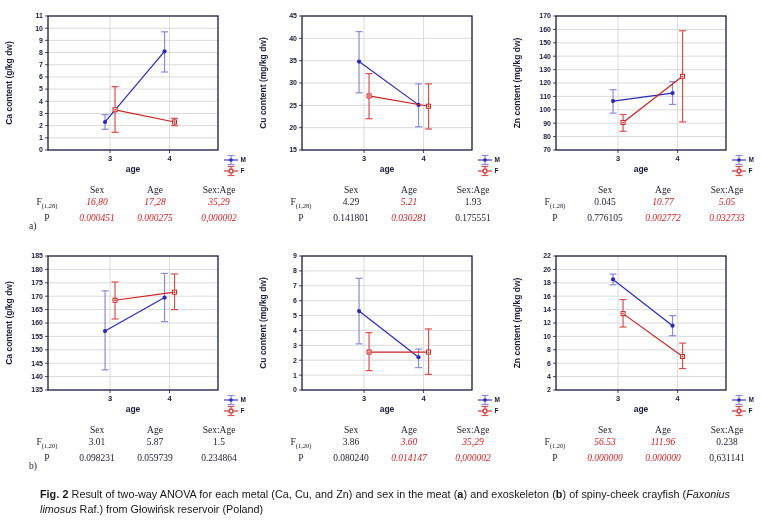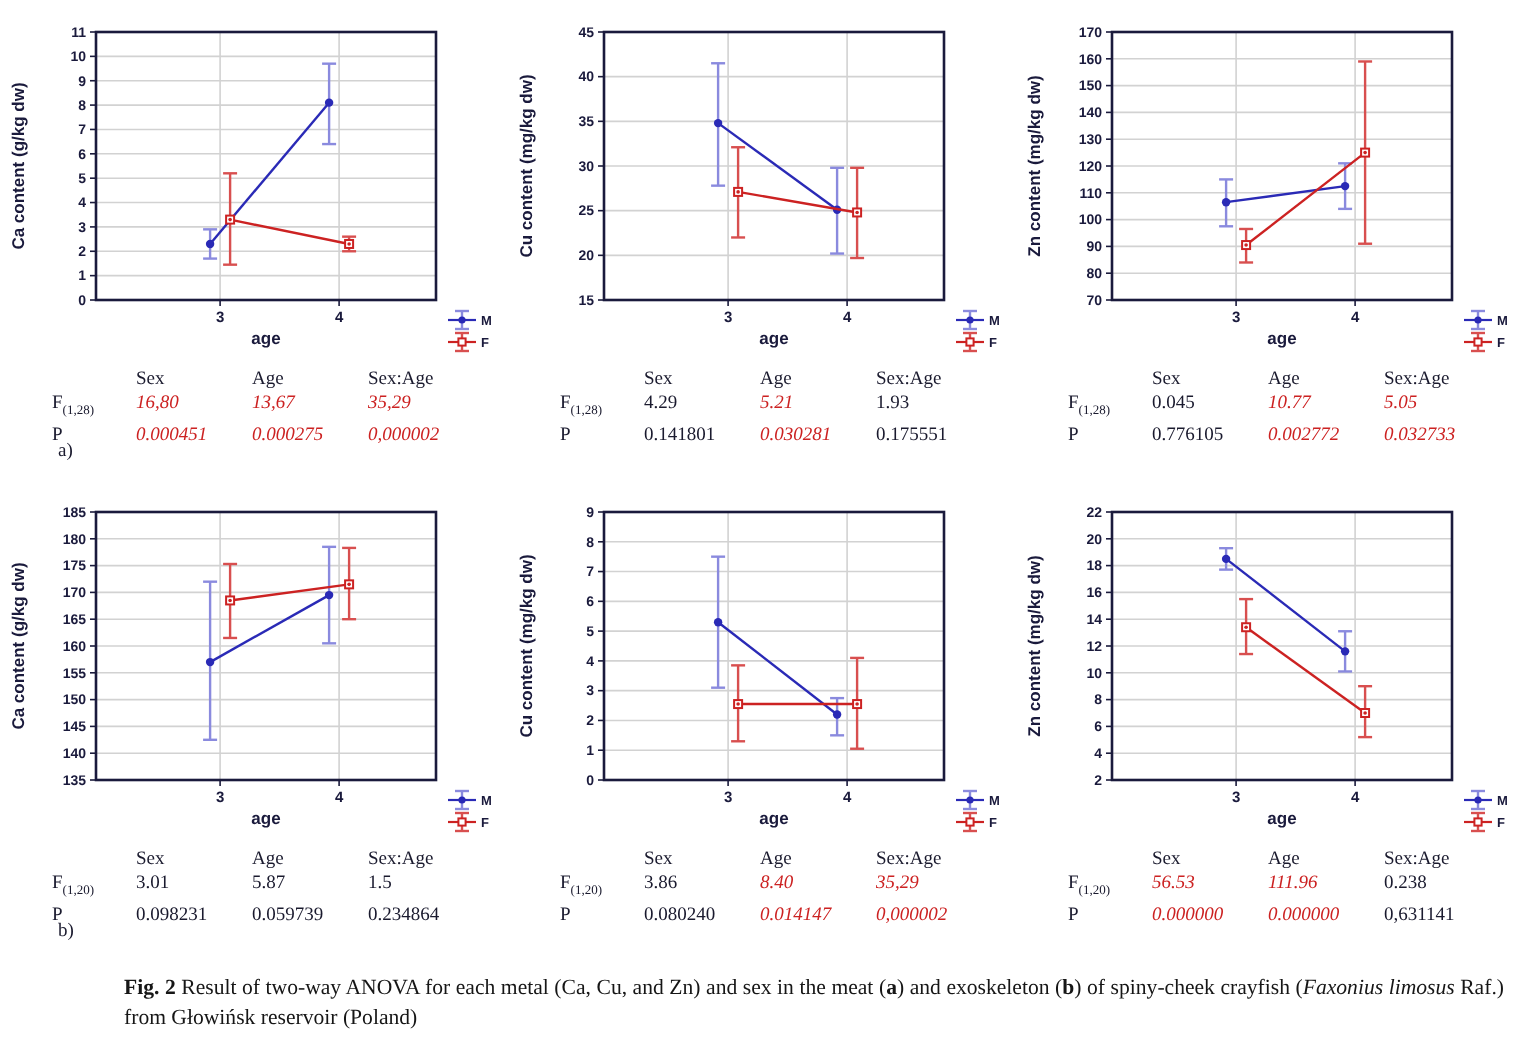--- a/index.html
+++ b/index.html
@@ -6,29 +6,29 @@
   .figure{position:relative;width:761px;height:523px;background:#fff;overflow:hidden;
           font-family:"Liberation Sans",sans-serif;}
   .panel{position:absolute;width:253px;height:240px;}
   .chart-svg{position:absolute;left:0;top:0;}
   svg text{fill:#1a1a3c;font-family:"Liberation Sans",sans-serif;}
   .ytick{font-size:7px;font-weight:bold;}
   .xtick{font-size:7.5px;font-weight:bold;}
   .axis-label{font-size:8.5px;font-weight:bold;}
   .legend-label{font-size:6.5px;font-weight:bold;}
   .stats{position:absolute;top:184px;left:0;width:253px;
-         font-family:"Liberation Serif",serif;font-size:9.5px;color:#1a1a2e;}
+         font-family:"Liberation Serif",serif;font-size:9.5px;color:#1a1a2e;text-align:center;}
   .stats-grid{display:grid;grid-template-columns:42px 58px 58px 70px;margin-left:26px;}
   .stats-grid span{line-height:12px;white-space:nowrap;}
   .sig{color:#cc2222;font-style:italic;}
   .flabel sub{font-size:6.5px;}
   .panel-letter{position:absolute;top:221px;left:29px;
                 font-family:"Liberation Serif",serif;font-size:9.5px;color:#1a1a2e;}
-  .caption{position:absolute;left:62px;top:487px;width:690px;
-           font-family:Liberation Serif, serif;font-size:10.8px;line-height:14.5px;
+  .caption{position:absolute;left:40px;top:487px;width:690px;
+           font-family:Liberation Sans, sans-serif;font-size:10.8px;line-height:14.5px;
            color:#161616;text-align:justify;}
   .caption b{font-weight:bold;}
   .caption i{font-style:italic;}
 </style>
 </head>
 <body>
 
 <div class="figure">
   <div id="panels">
       <div class="panel" style="left: 0px; top: 0px;">
@@ -110,21 +110,21 @@
           <text x="240.5" y="173.4" class="legend-label">F</text>
         </svg>
         <div class="stats">
           <div class="stats-grid">
             <span></span>
             <span>Sex</span>
             <span>Age</span>
             <span>Sex:Age</span>
             <span class="flabel"><span>F</span><sub>(1,28)</sub></span>
             <span class="sig">16,80</span>
-            <span class="sig">13,67</span>
+            <span class="sig">17,28</span>
             <span class="sig">35,29</span>
             <span>P</span>
             <span class="sig">0.000451</span>
             <span class="sig">0.000275</span>
             <span class="sig">0,000002</span>
           </div>
         </div>
         <div class="panel-letter">a)</div>
       </div>
       <div class="panel" style="left: 254px; top: 0px;">
@@ -465,21 +465,21 @@
           <text x="240.5" y="173.4" class="legend-label">F</text>
         </svg>
         <div class="stats">
           <div class="stats-grid">
             <span></span>
             <span>Sex</span>
             <span>Age</span>
             <span>Sex:Age</span>
             <span class="flabel"><span>F</span><sub>(1,20)</sub></span>
             <span>3.86</span>
-            <span class="sig">8.40</span>
+            <span class="sig">3.60</span>
             <span class="sig">35,29</span>
             <span>P</span>
             <span>0.080240</span>
             <span class="sig">0.014147</span>
             <span class="sig">0,000002</span>
           </div>
         </div>
       </div>
       <div class="panel" style="left: 508px; top: 240px;">
         <svg width="253" height="182" viewBox="0 0 253 182" class="chart-svg">

